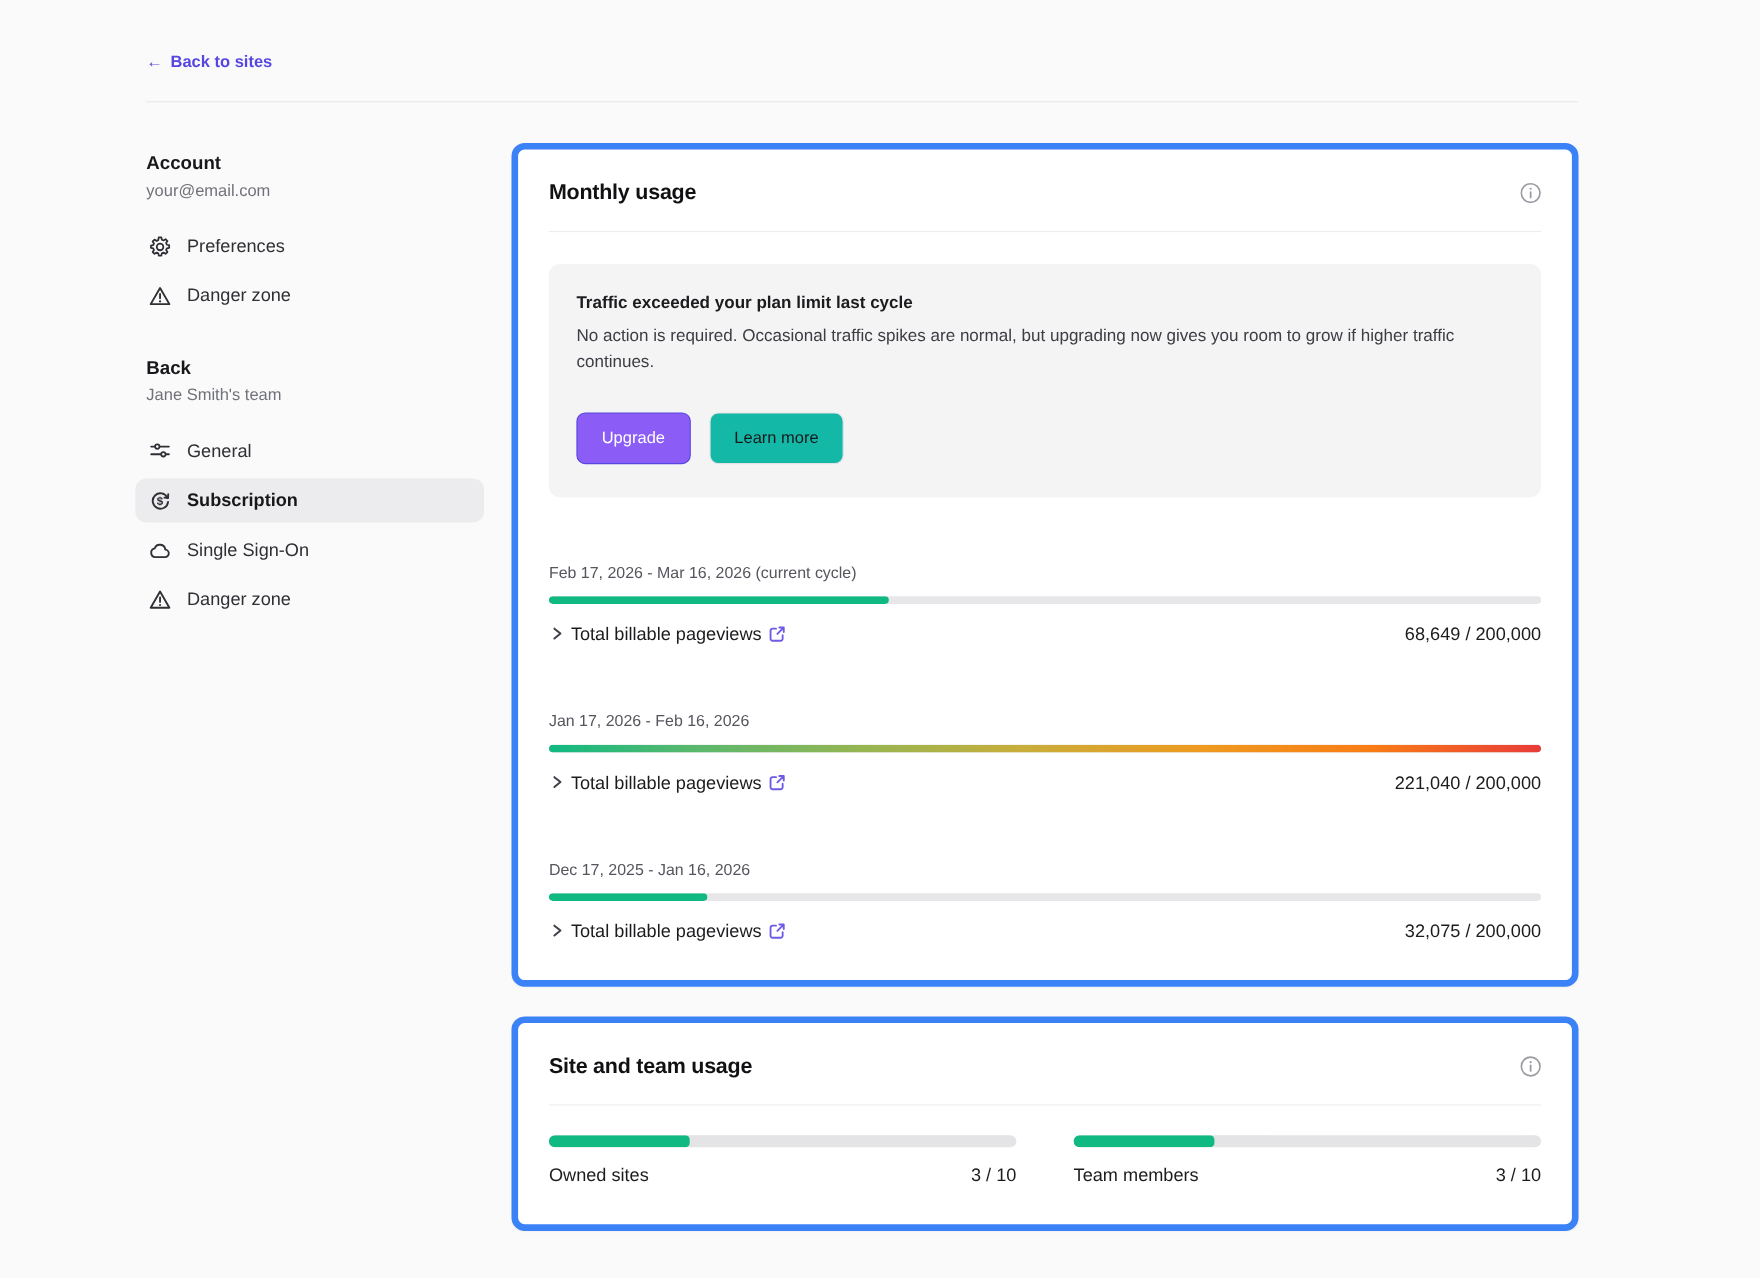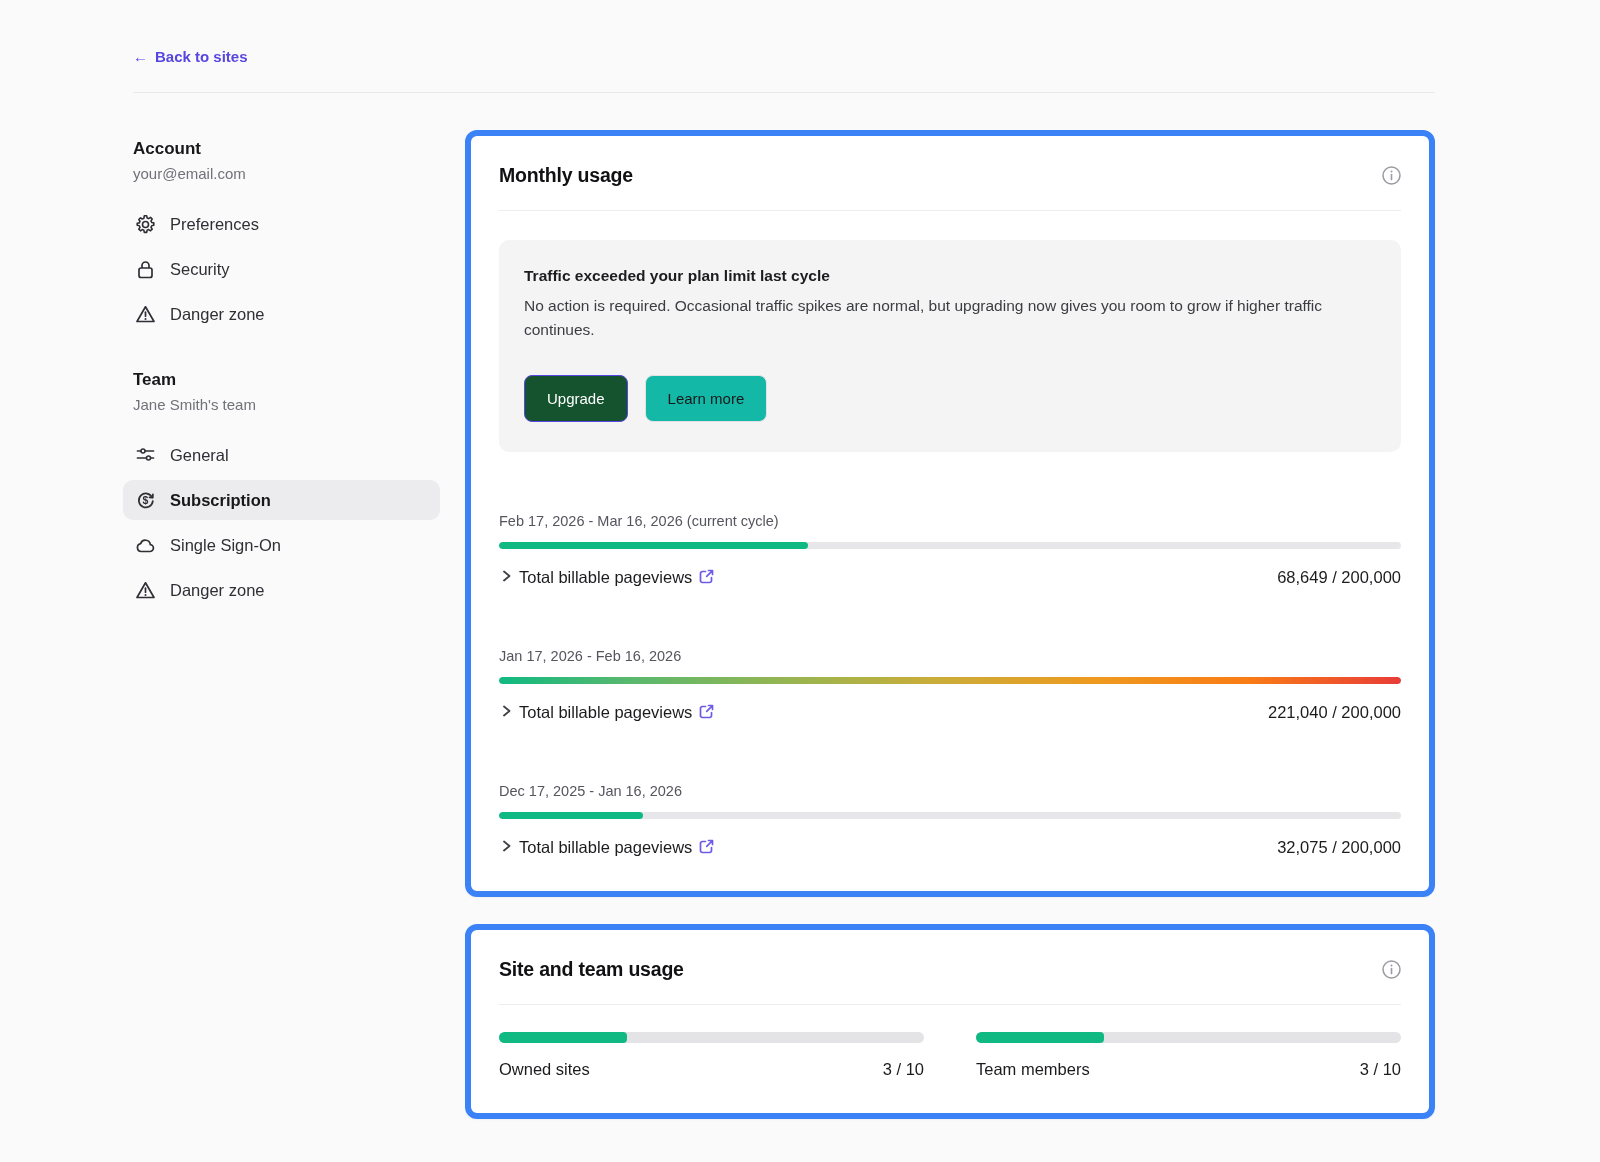--- a/index.html
+++ b/index.html
@@ -41,21 +41,21 @@
   .card-title { font-size:19.5px; font-weight:650; color:#111113; letter-spacing:-.2px; }
   .info-btn { width:19px; height:19px; border:none; background:none; padding:0; cursor:pointer; color:#9b9ba3; display:flex; }
   .card-divider { margin-top:23px; height:1px; background:#ededf0; }
 
   
   .notice { margin-top:29px; background:#f4f4f5; border-radius:10px; padding:27px 25px 30px; }
   .notice-title { font-size:15.5px; font-weight:700; color:#1c1c1f; }
   .notice-body { margin-top:9px; font-size:15.5px; line-height:24px; color:#3c3c43; max-width:880px; }
   .notice-actions { margin-top:33px; display:flex; gap:17px; }
   .btn { font-family:inherit; font-size:15px; border-radius:8px; padding:0 22px; height:47px; cursor:pointer; }
-  .btn-primary { background:#14532d; color:#ffffff; border:1px solid #5746e0; font-weight:500; }
+  .btn-primary { background:#8b5cf6; color:#ffffff; border:1px solid #5746e0; font-weight:500; }
   .btn-secondary { background:#14b8a6; color:#18181b; border:1px solid #e2e2e6; font-weight:500; }
 
   
   .cycle { margin-top:61px; }
   .cycle:first-of-type { margin-top:60px; }
   .cycle-period { font-size:14.5px; color:#55555e; }
   .meter-track { margin-top:13px; height:7px; border-radius:4px; background:#e7e7ea; overflow:hidden; }
   .meter-fill { height:100%; border-radius:4px; background:#10b981; }
   .meter-fill.gradient { background:linear-gradient(90deg,#10b981 0%,#57b86e 14%,#97b551 32%,#c9ad3a 48%,#ee9a1f 66%,#f97c16 83%,#e83c38 100%); }
   .cycle-row { margin-top:19px; display:flex; align-items:center; justify-content:space-between; }
@@ -144,38 +144,30 @@
             <span class="icon">
                 <svg width="21" height="21" viewBox="0 0 21 21">
                   <use href="#i-gear"></use>
                 </svg>
               </span>
             <span class="side-label">Preferences</span>
           </div>
           <div class="side-item">
             <span class="icon">
                 <svg width="21" height="21" viewBox="0 0 21 21">
-                  <use href="#i-lock"></use>
-                </svg>
-              </span>
-            <span class="side-label">Security</span>
-          </div>
-          <div class="side-item">
-            <span class="icon">
-                <svg width="21" height="21" viewBox="0 0 21 21">
                   <use href="#i-warning"></use>
                 </svg>
               </span>
             <span class="side-label">Danger zone</span>
           </div>
         </nav>
       </div>
 
       <div class="team-block">
-        <div class="side-heading">Team</div>
+        <div class="side-heading">Back</div>
         <div class="side-subtitle">Jane Smith's team</div>
         <nav class="side-nav">
           <div class="side-item">
             <span class="icon">
                 <svg width="21" height="21" viewBox="0 0 21 21">
                   <use href="#i-sliders"></use>
                 </svg>
               </span>
             <span class="side-label">General</span>
           </div>

